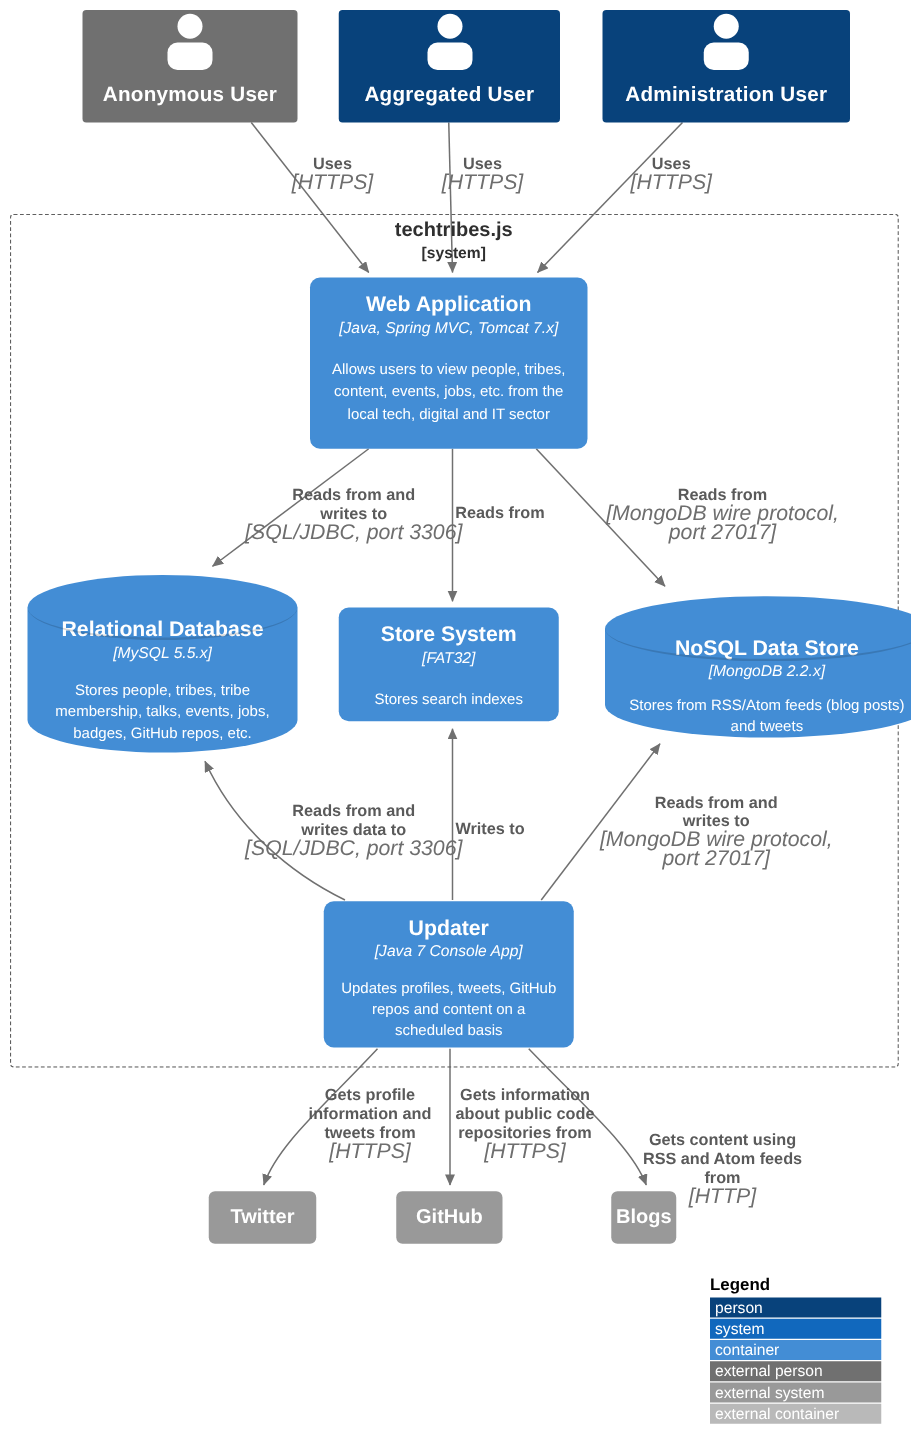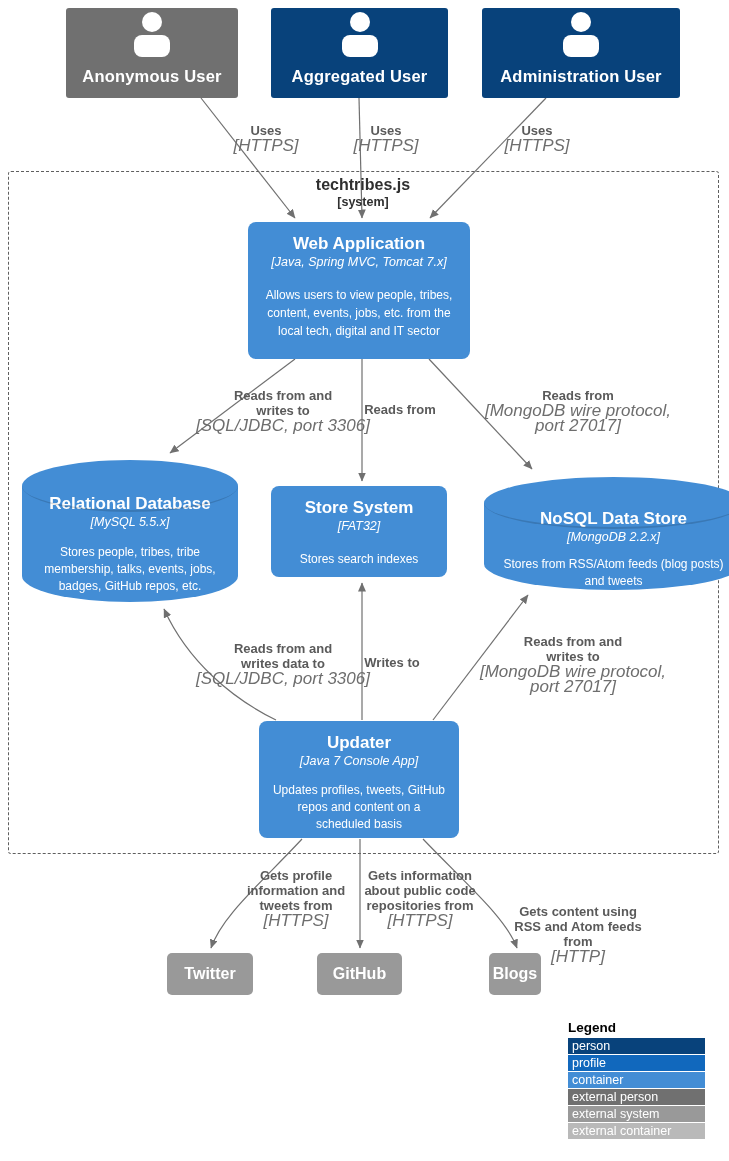--- a/index.html
+++ b/index.html
@@ -205,20 +205,20 @@
   <div class="edge-label" style="left:578px; top:868px;margin-top:36px;">
     <span class="eln">Gets content using</span>
     <span class="eln">RSS and Atom feeds</span>
     <span class="eln">from</span>
     <span class="elt">[HTTP]</span>
   </div>
 
   <div class="legend">
     <div class="legend-title">Legend</div>
     <div class="legend-row" style="background-color: rgb(8, 66, 123);">person</div>
-    <div class="legend-row" style="background-color: rgb(17, 104, 189);">profile</div>
+    <div class="legend-row" style="background-color: rgb(17, 104, 189);">system</div>
     <div class="legend-row" style="background-color: rgb(67, 141, 213);">container</div>
     <div class="legend-row" style="background-color: rgb(112, 112, 112);">external person</div>
     <div class="legend-row" style="background-color: rgb(153, 153, 153);">external system</div>
     <div class="legend-row" style="background-color: rgb(185, 185, 185);">external container</div>
   </div>
 
 </div>
 
 </body></html>

